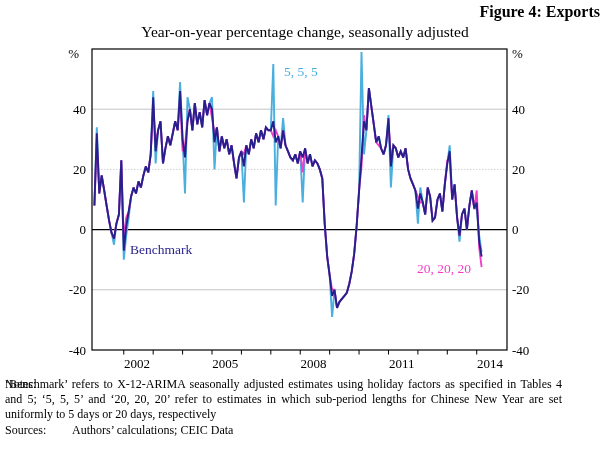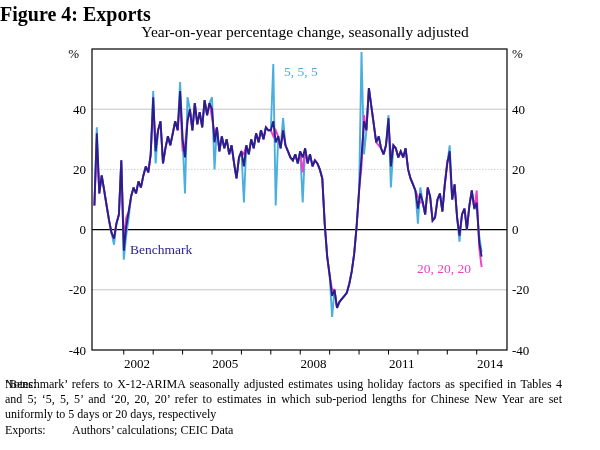--- a/index.html
+++ b/index.html
@@ -1,19 +1,19 @@
 <!DOCTYPE html>
 <html><head>
 <meta charset="utf-8">
 <style>
   html,body{margin:0;padding:0;background:#ffffff;}
   body{width:600px;height:450px;position:relative;overflow:hidden;
        font-family:"Liberation Serif","DejaVu Serif",serif;color:#000;}
-  .title{position:absolute;top:3px;left:0;right:0;text-align:left;
-         font-size:20px;font-weight:bold;}
+  .title{position:absolute;top:3px;left:0;right:0;text-align:right;
+         font-size:16px;font-weight:bold;}
   .subtitle{position:absolute;top:23px;left:0;right:0;text-align:center;
             font-size:15.5px;padding-left:10px;}
   #chart{position:absolute;top:0;left:0;}
   svg text{font-family:"Liberation Serif","DejaVu Serif",serif;}
   .axis-label{font-size:13px;fill:#000;}
   .series-label{font-size:13.5px;}
   .footer{position:absolute;left:5px;top:377px;width:557px;font-size:12px;line-height:15.2px;}
   .note-row{position:relative;}
   .note-label{position:absolute;left:0;top:0;}
   .note-body{text-align:justify;}
@@ -78,16 +78,16 @@
   <text class="series-label" x="130" y="254" fill="#261f8c">Benchmark</text>
   <text class="series-label" x="417" y="273" fill="#f23fc9">20, 20, 20</text>
 </svg>
 
 <div class="footer">
   <div class="note-row">
     <span class="note-label">Notes:</span>
     <div class="note-body">‘Benchmark’ refers to X-12-ARIMA seasonally adjusted estimates using holiday factors as specified in Tables 4 and 5; ‘5, 5, 5’ and ‘20, 20, 20’ refer to estimates in which sub-period lengths for Chinese New Year are set uniformly to 5 days or 20 days, respectively</div>
   </div>
   <div class="note-row">
-    <span class="note-label">Exports:</span>
+    <span class="note-label">Sources:</span>
     <div class="src-body">Authors’ calculations; CEIC Data</div>
   </div>
 </div>
 
 </body></html>

